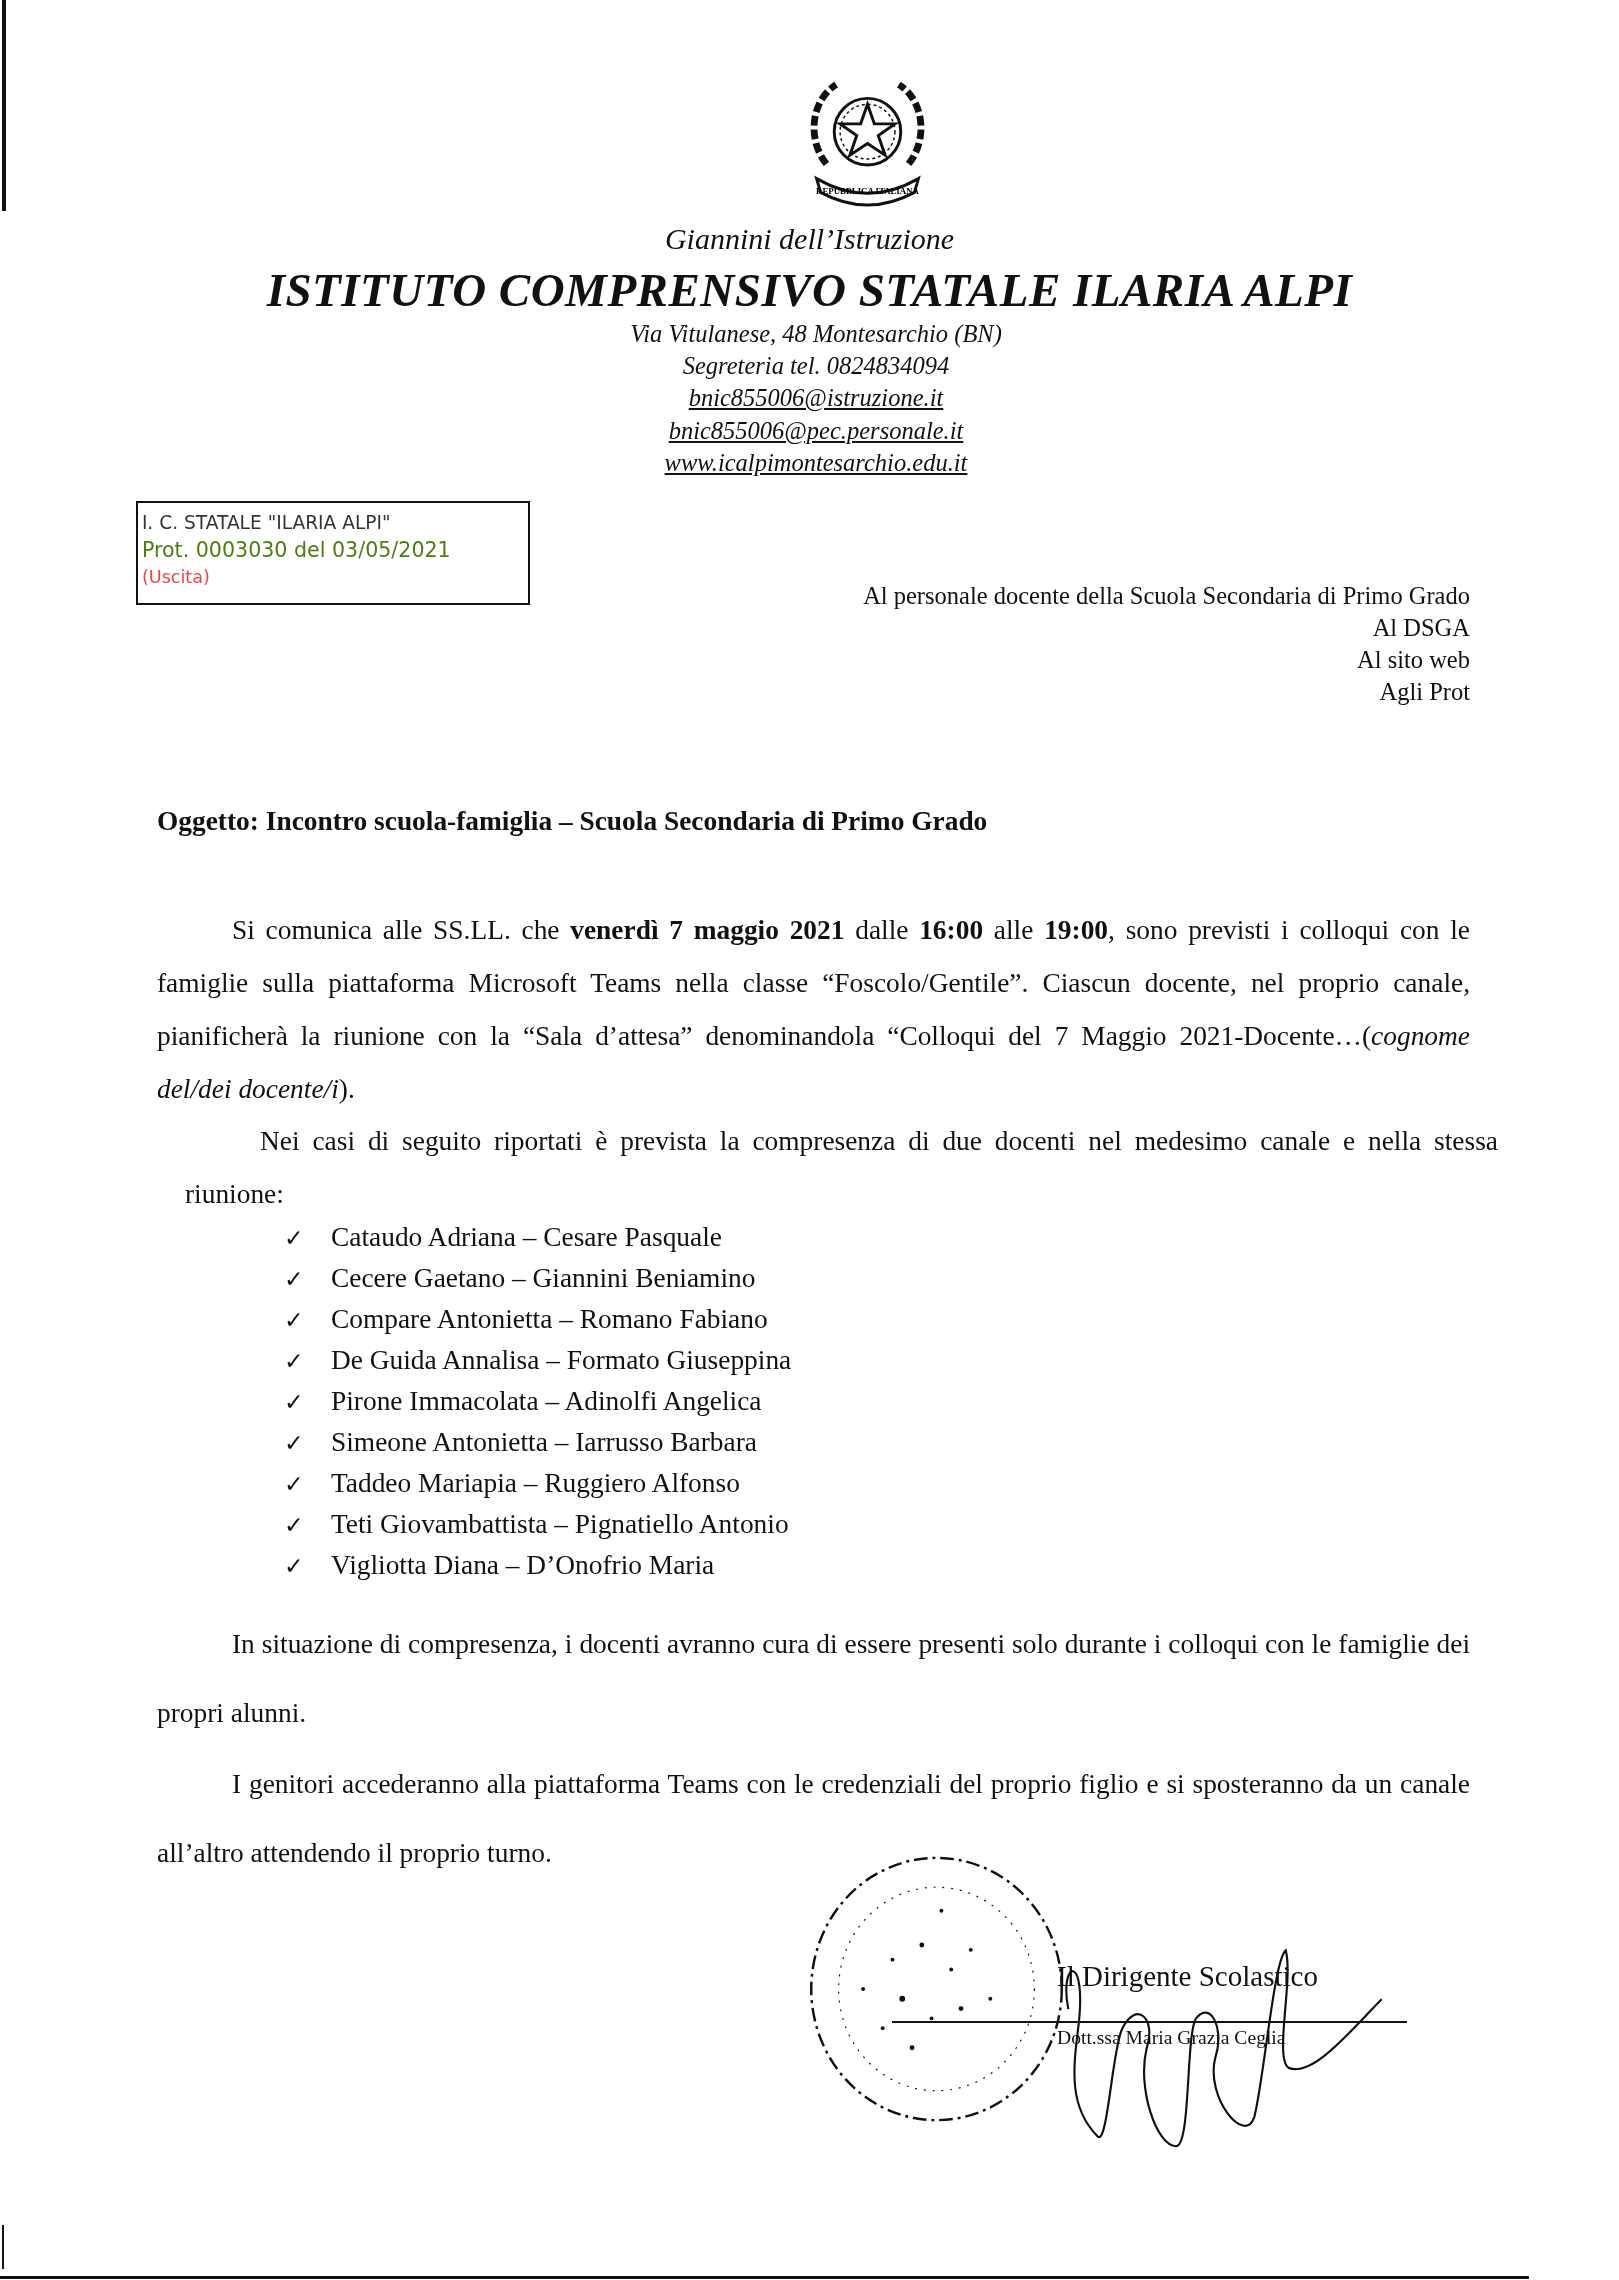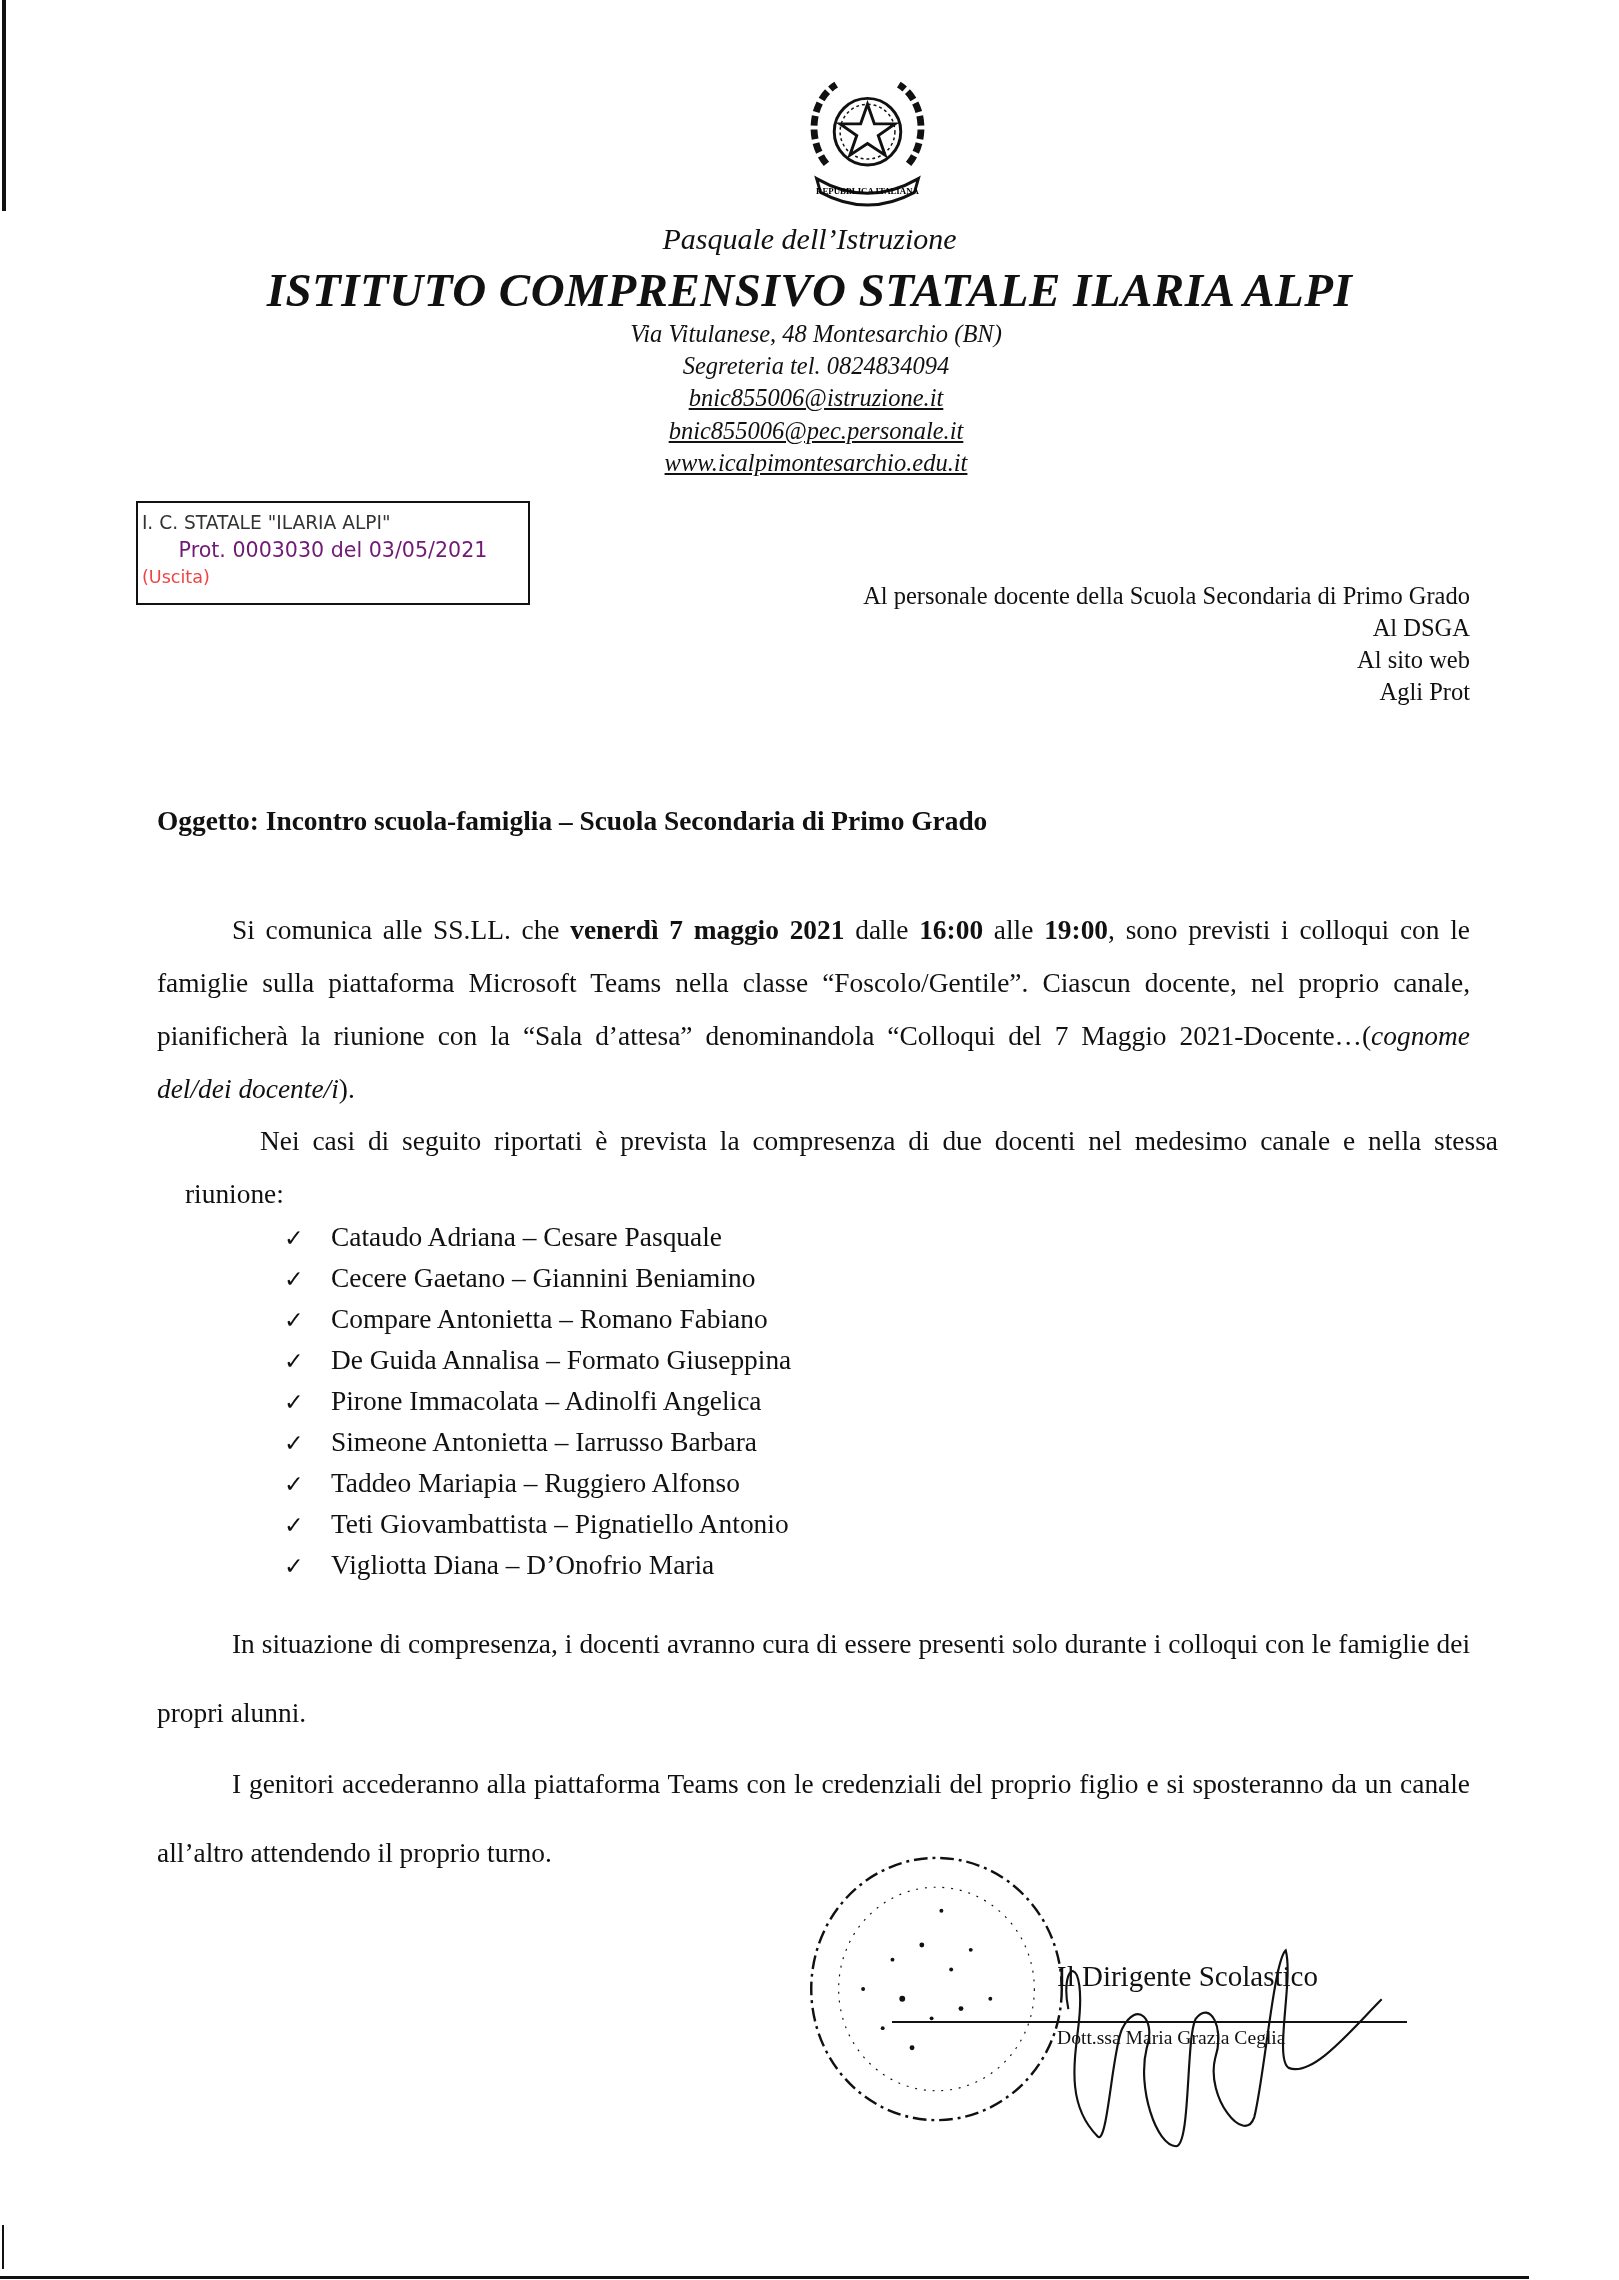--- a/index.html
+++ b/index.html
@@ -11,21 +11,21 @@
   .emblem { position:absolute; left:797px; top:71px; width:141px; height:137px; }
   .center { position:absolute; left:0; width:1619px; text-align:center; }
   .ministry { top:222px; font-style:italic; font-size:30px; }
   .institute { top:263px; font-style:italic; font-weight:bold; font-size:47px; letter-spacing:0.5px; }
   .addr { font-style:italic; font-size:24.5px; left:0; width:1632px; }
   .a1 { top:320px; } .a2 { top:352px; } .a3 { top:384px; } .a4 { top:417px; } .a5 { top:449px; }
   .u { text-decoration:underline; }
 
   .prot { position:absolute; left:136px; top:501px; width:394px; height:104px; border:2px solid #111; box-sizing:border-box; padding:5.9px 3.9px; font-family:"DejaVu Sans", sans-serif; }
   .prot .l1 { font-size:18.6px; color:#333; line-height:27.4px; }
-  .prot .l2 { font-size:20.6px; color:#701a75; line-height:29px;text-align:center; }
+  .prot .l2 { font-size:20.6px; color:#4d7c0f; line-height:29px; }
   .prot .l3 { font-size:17.6px; color:#ef4444; line-height:25.5px; }
 
   .recipients { position:absolute; right:149px; top:580px; text-align:right; font-size:24.5px; line-height:32px; }
 
   .subject { position:absolute; left:157px; top:806px; font-size:27.4px; font-weight:bold; }
 
   .body { position:absolute; left:157px; width:1313px; font-size:27.4px; text-align:justify; }
   .p1 { top:904px; line-height:53px; text-indent:75px; }
   .p2 { top:1115px; line-height:53px; text-indent:75px;margin-left:28px; }
   .list { position:absolute; left:284px; top:1217px; font-size:27.4px; line-height:40px; }
@@ -52,21 +52,21 @@
 <svg class="emblem" viewBox="0 0 144 140">
   <path d="M30 95 C10 70 14 30 40 14" fill="none" stroke="#111" stroke-width="7" stroke-dasharray="10 4"></path>
   <path d="M114 95 C134 70 130 30 104 14" fill="none" stroke="#111" stroke-width="7" stroke-dasharray="10 4"></path>
   <circle cx="72" cy="62" r="34" fill="none" stroke="#111" stroke-width="3"></circle>
   <circle cx="72" cy="62" r="28" fill="none" stroke="#111" stroke-width="1.5" stroke-dasharray="3 3"></circle>
   <polygon points="72,34 79,54 100,54 83,66 90,86 72,74 54,86 61,66 44,54 65,54" fill="#fff" stroke="#111" stroke-width="3"></polygon>
   <path d="M20 110 Q72 140 124 110 L120 124 Q72 150 24 124 Z" fill="#fff" stroke="#111" stroke-width="3"></path>
   <text x="72" y="126" text-anchor="middle" font-size="9" font-family="Liberation Serif, serif" font-weight="bold">REPUBBLICA ITALIANA</text>
 </svg>
 
-<div class="center ministry">Pasquale dell’Istruzione</div>
+<div class="center ministry">Giannini dell’Istruzione</div>
 <div class="center institute">ISTITUTO COMPRENSIVO STATALE ILARIA ALPI</div>
 <div class="center addr a1">Via Vitulanese, 48 Montesarchio (BN)</div>
 <div class="center addr a2">Segreteria tel. 0824834094</div>
 <div class="center addr a3"><span class="u">bnic855006@istruzione.it</span></div>
 <div class="center addr a4"><span class="u">bnic855006@pec.personale.it</span></div>
 <div class="center addr a5"><span class="u">www.icalpimontesarchio.edu.it</span></div>
 
 <div class="prot">
   <div class="l1">I. C. STATALE "ILARIA ALPI"</div>
   <div class="l2">Prot. 0003030 del 03/05/2021</div>

